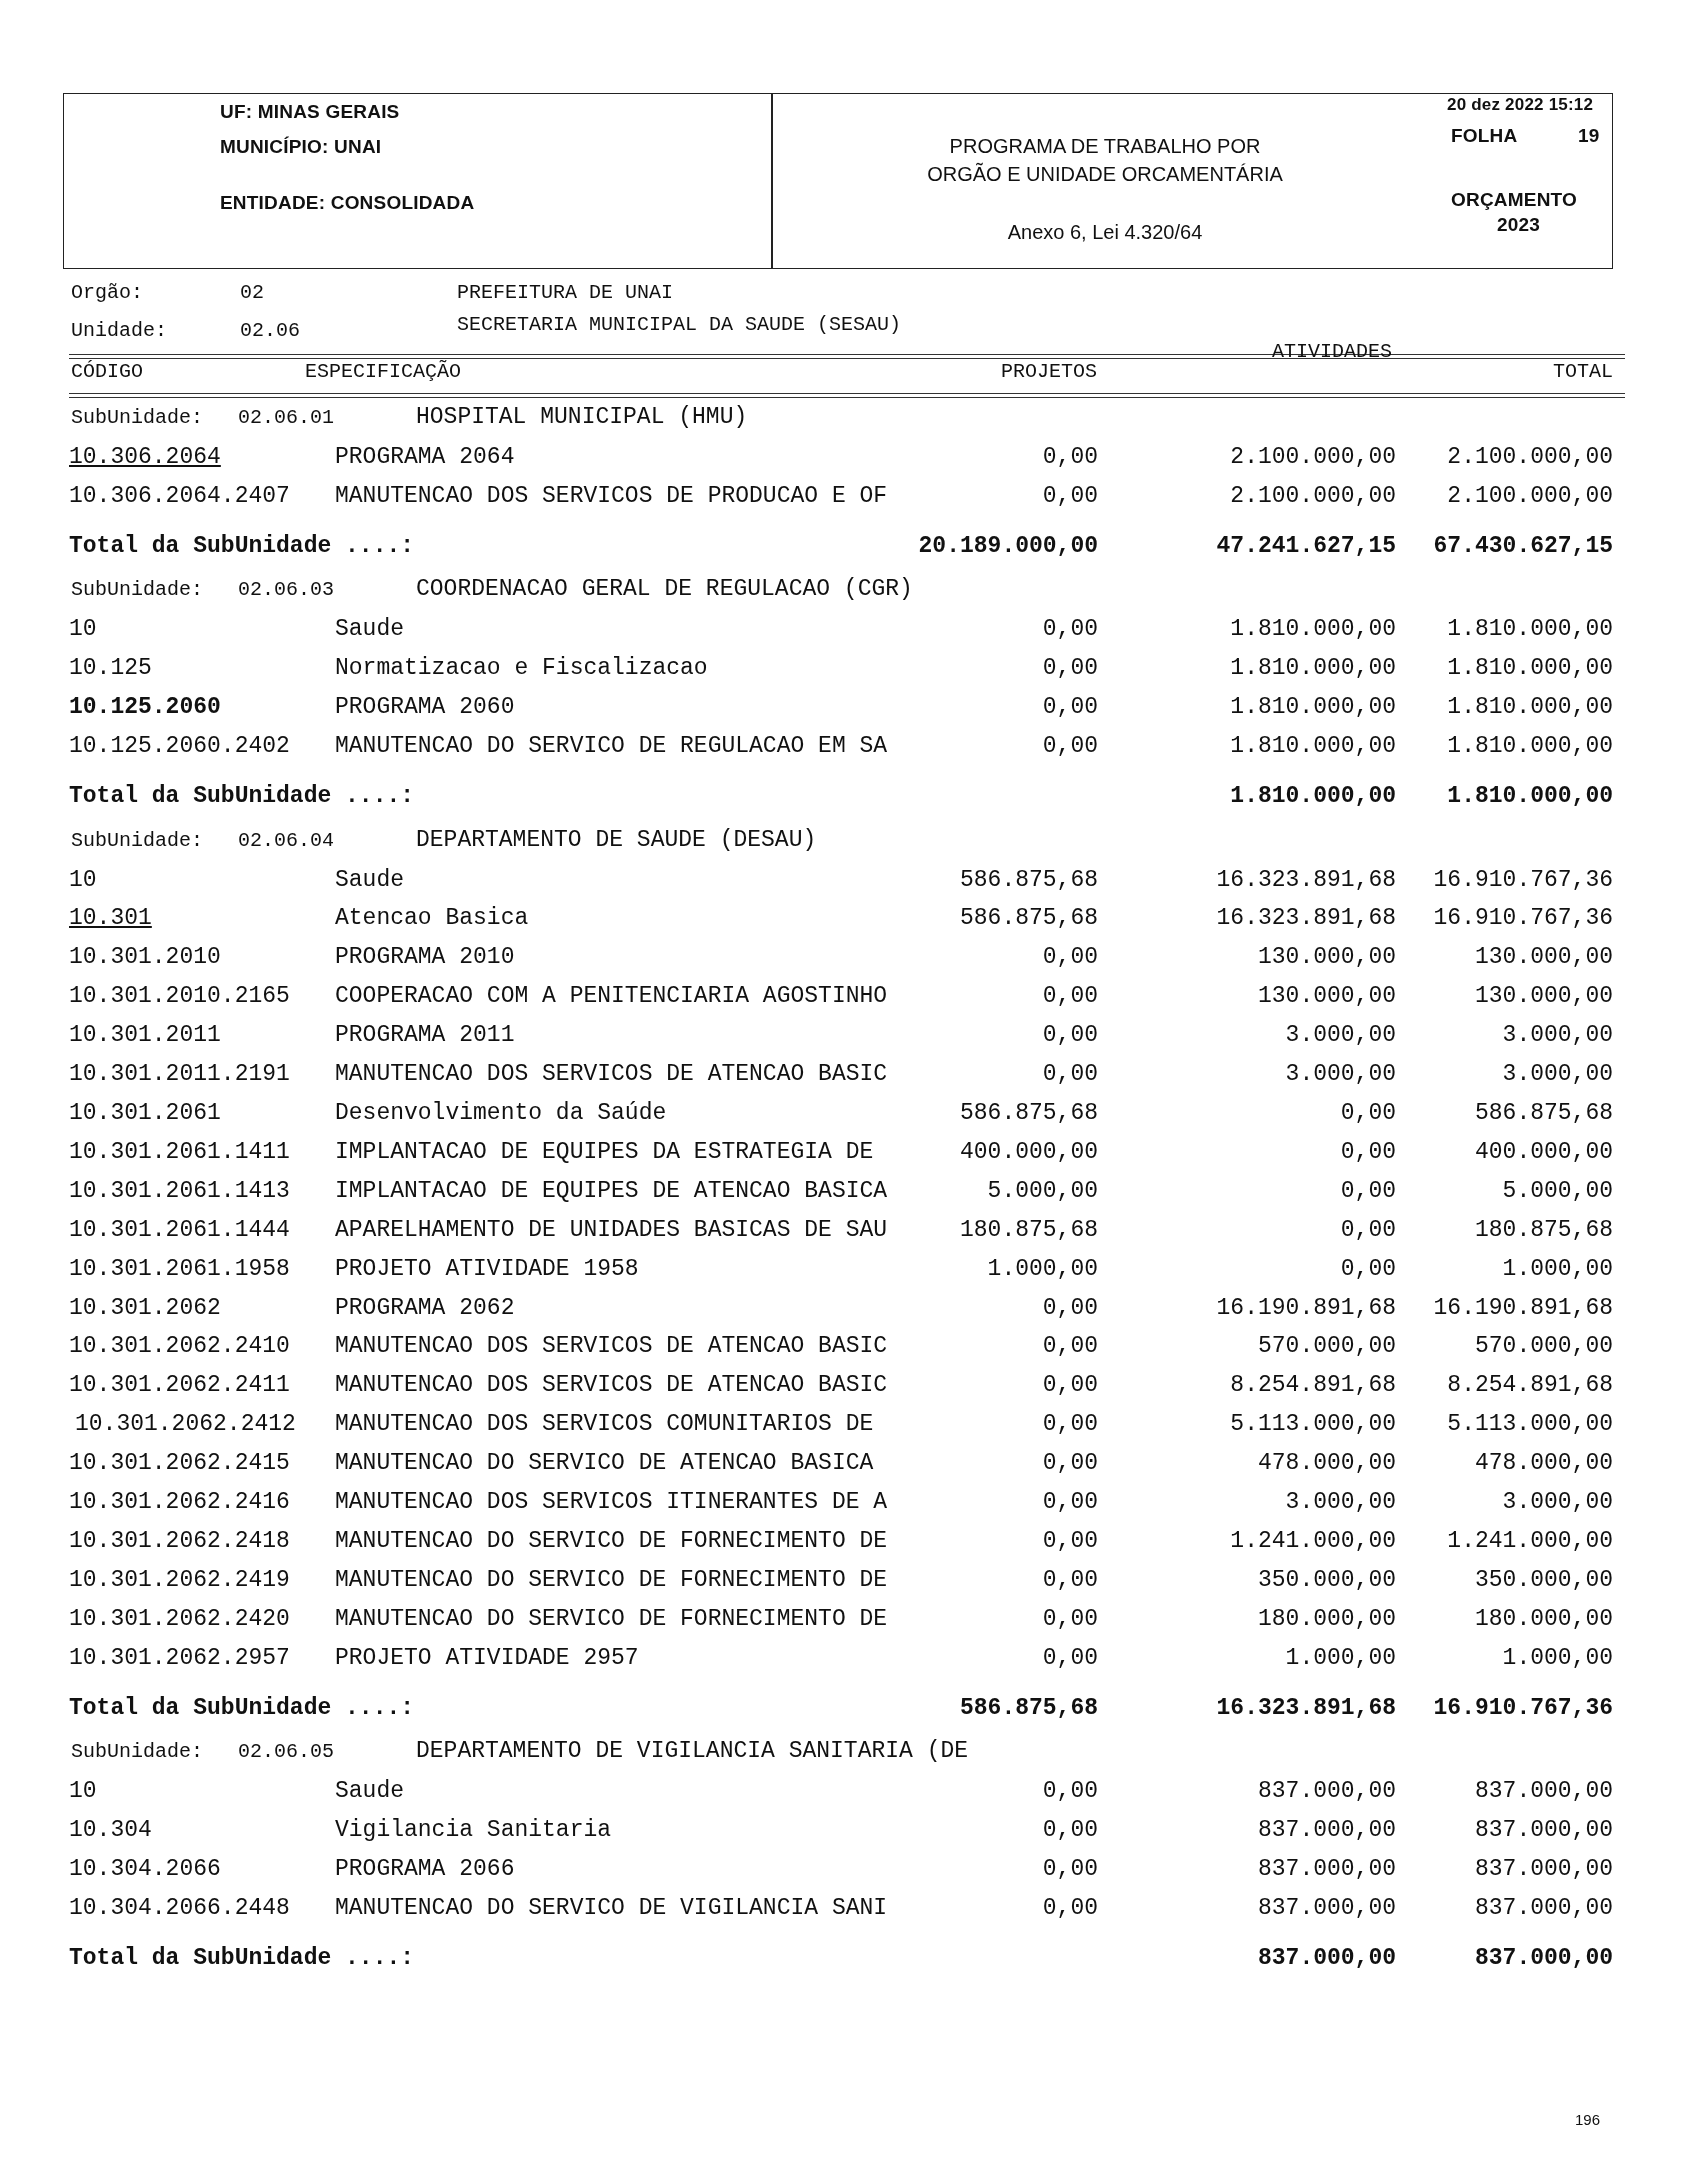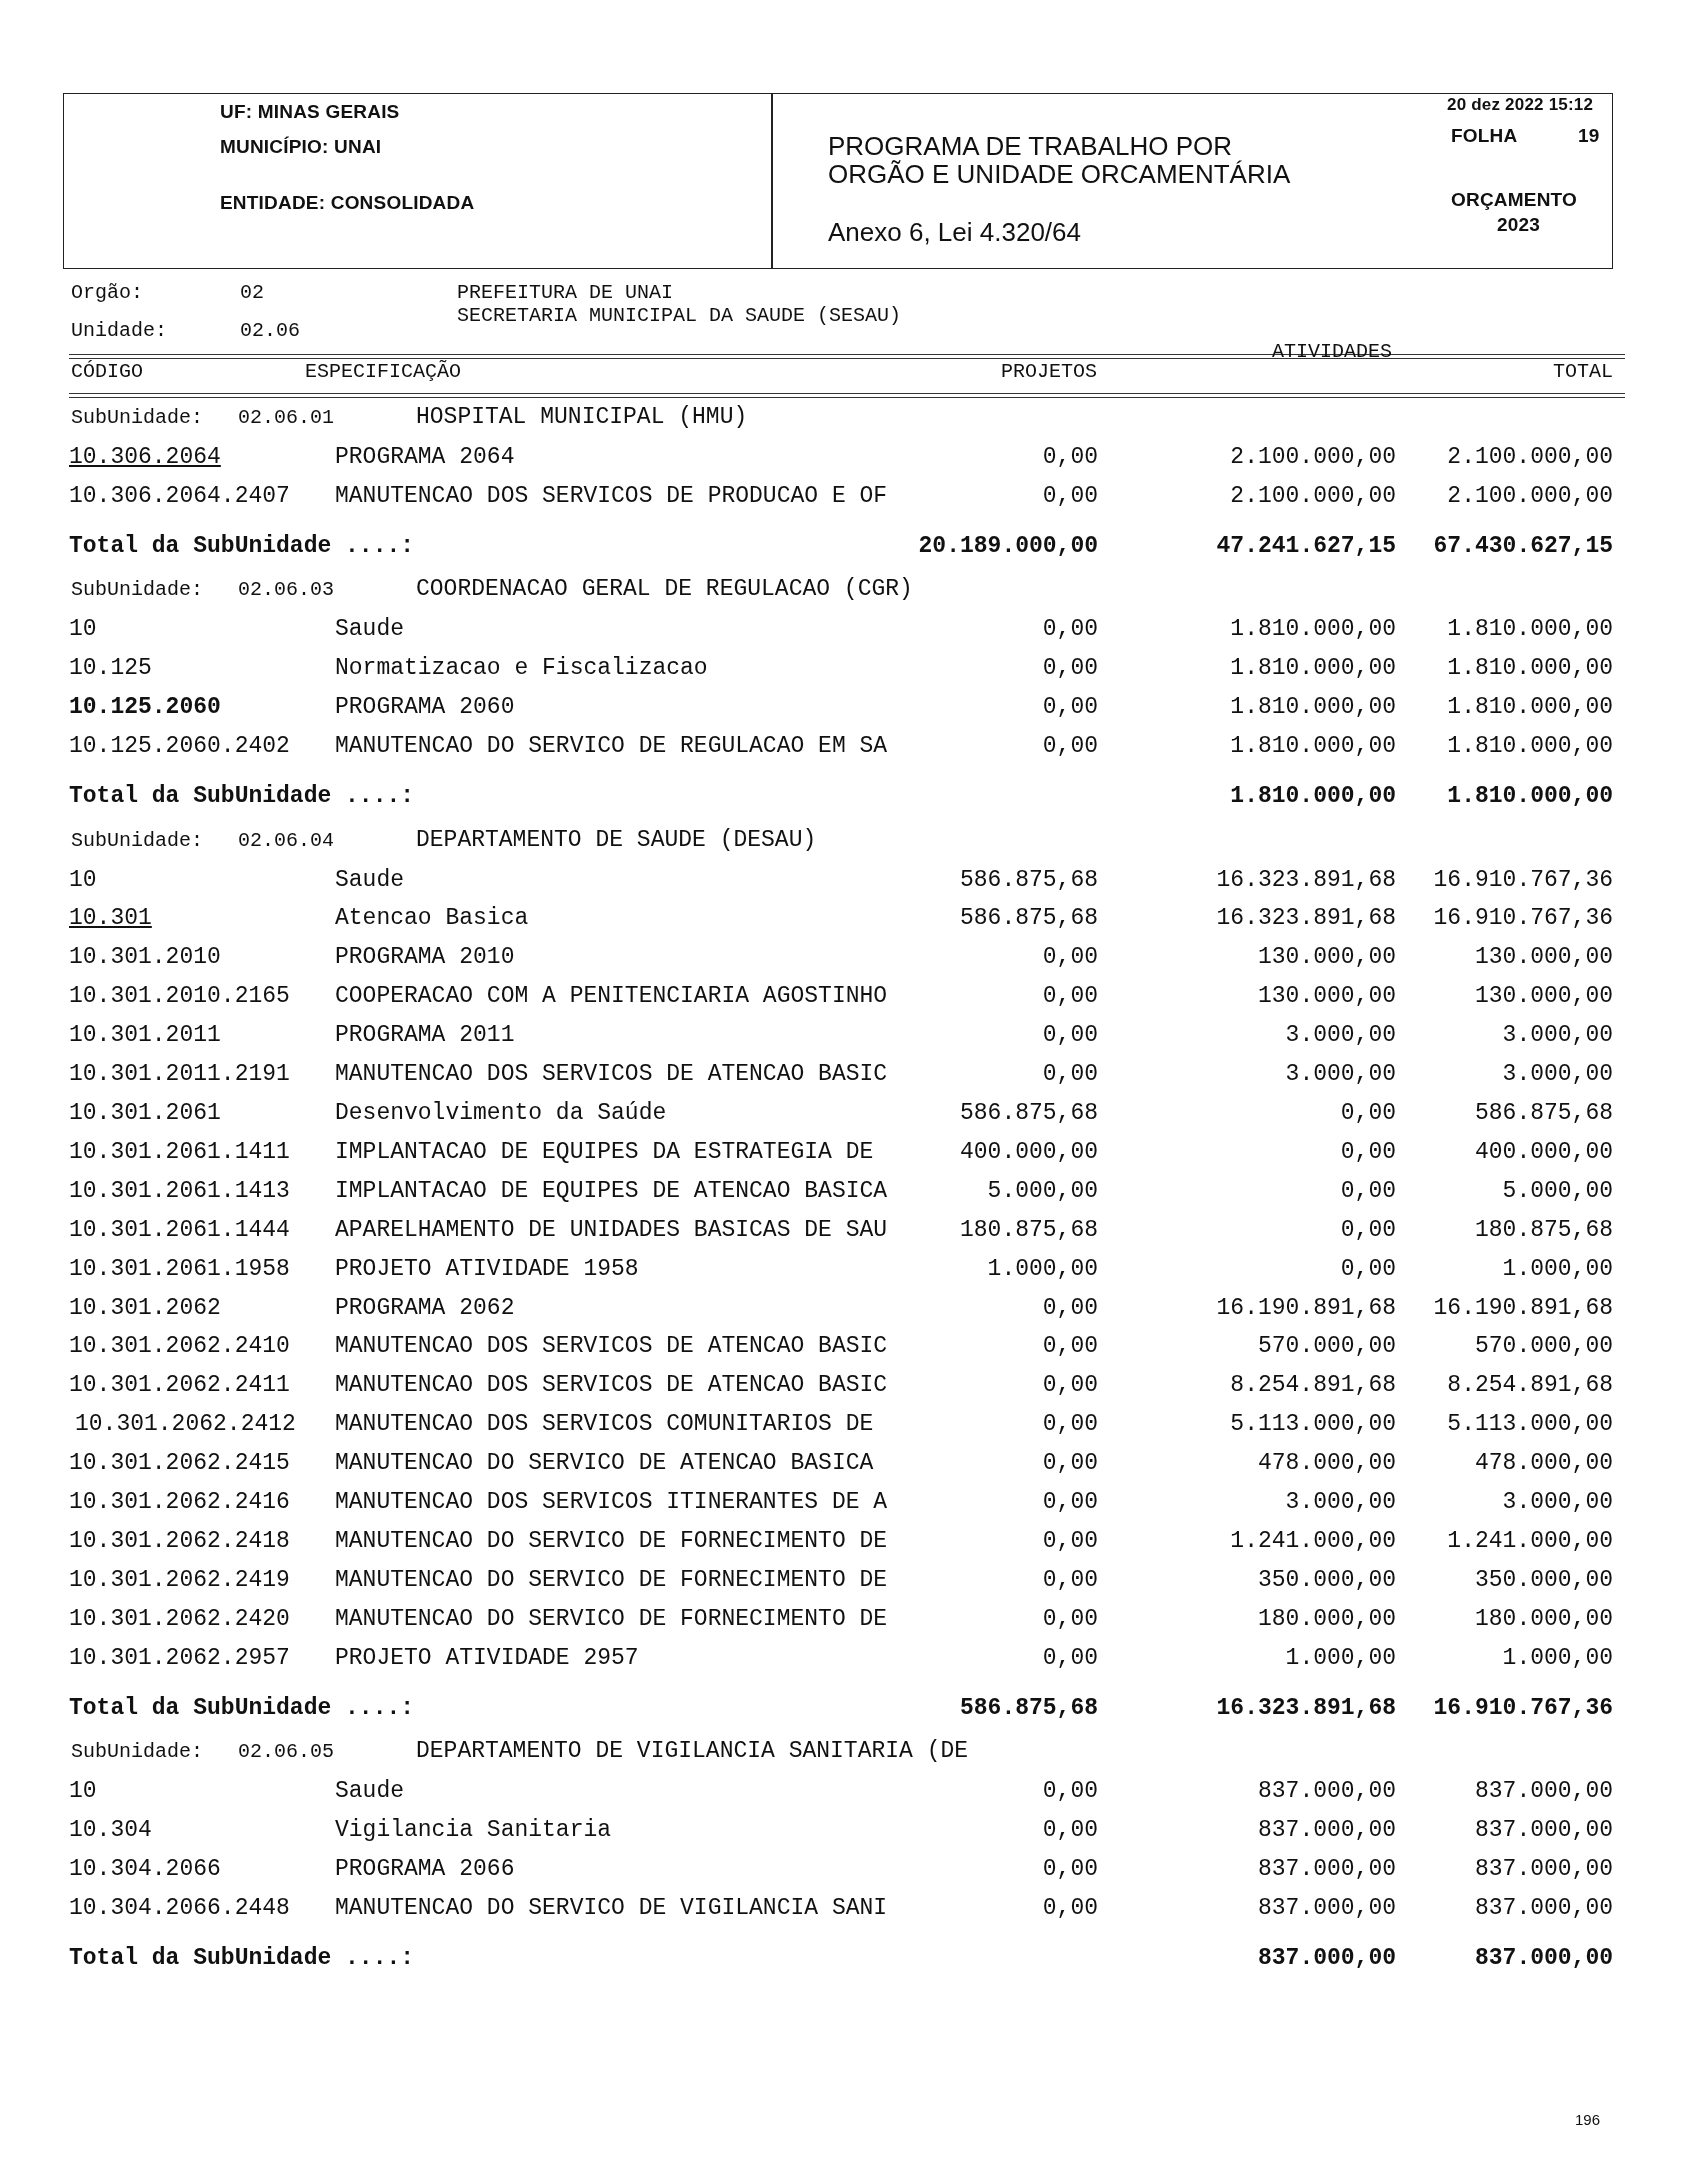--- a/index.html
+++ b/index.html
@@ -1,20 +1,20 @@
 <!DOCTYPE html>
 <html><head>
 <meta charset="utf-8">
 <style>
   html, body { margin:0; padding:0; background:#ffffff; }
   body { width:1684px; height:2179px; position:relative; color:#111; overflow:hidden; }
   .hdr-box { position:absolute; left:63px; top:93px; width:1550px; height:176px; border:1.5px solid #222; box-sizing:border-box; }
   .hdr-div { position:absolute; left:771px; top:93px; width:1.5px; height:176px; background:#222; }
   .hb { font-family:"Liberation Sans", sans-serif; font-weight:bold; font-size:19px; position:absolute; letter-spacing:0.2px; }
-  .ht { font-family:"Liberation Sans", sans-serif; font-size:26px; position:absolute; text-align:left; width:554px; line-height:29px; }
+  .ht { font-family:"Liberation Sans", sans-serif; font-size:20px; position:absolute; text-align:center; width:554px; line-height:29px; }
   .mono { font-family:"Liberation Mono", monospace; font-size:23px; position:absolute; white-space:pre; }
   .sm { font-size:20px; }
   .r { text-align:right; }
   .bold { font-weight:bold; }
   .dline { position:absolute; left:69px; width:1556px; height:5px; border-top:1.5px solid #333; border-bottom:1.5px solid #333; box-sizing:border-box; }
   .c-code { left:69px; }
   .c-spec { left:335px; }
   .pn { font-family:"Liberation Sans", sans-serif; font-size:15px; position:absolute; right:84px; top:2111px; }
 </style>
 </head>
@@ -35,21 +35,21 @@
 <div class="hb" style="left:1451px; top:125px;">FOLHA</div>
 <div class="hb" style="left:1578px; top:125px;">19</div>
 <div class="hb" style="left:1451px; top:189px;">ORÇAMENTO</div>
 <div class="hb" style="left:1497px; top:214px;">2023</div>
 
 <div class="mono sm" style="left:71px; top:281px;">Orgão:</div>
 <div class="mono sm" style="left:240px; top:281px;">02</div>
 <div class="mono sm" style="left:457px; top:281px;">PREFEITURA DE UNAI</div>
 <div class="mono sm" style="left:71px; top:319px;">Unidade:</div>
 <div class="mono sm" style="left:240px; top:319px;">02.06</div>
-<div class="mono sm" style="left:457px; top:304px;">SECRETARIA MUNICIPAL DA SAUDE (SESAU)</div>
+<div class="mono sm" style="left:457px; top:313px;">SECRETARIA MUNICIPAL DA SAUDE (SESAU)</div>
 
 <div class="dline" style="top:354px;"></div>
 <div class="mono sm" style="left:71px; top:360px;">CÓDIGO</div>
 <div class="mono sm" style="left:305px; top:360px;">ESPECIFICAÇÃO</div>
 <div class="mono sm r" style="right:587px; top:360px;">PROJETOS</div>
 <div class="mono sm r" style="right:292px; top:340px;">ATIVIDADES</div>
 <div class="mono sm r" style="right:71px; top:360px;">TOTAL</div>
 <div class="dline" style="top:393px;"></div>
 
 <div id="report-body">

